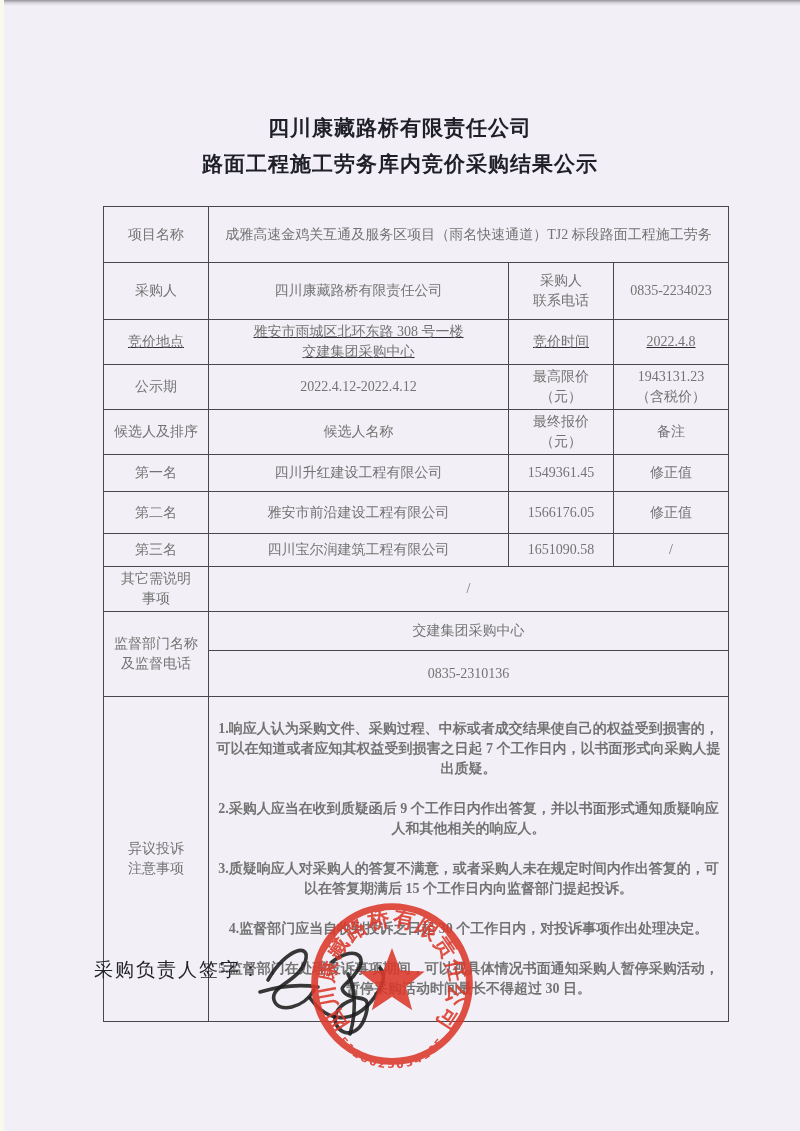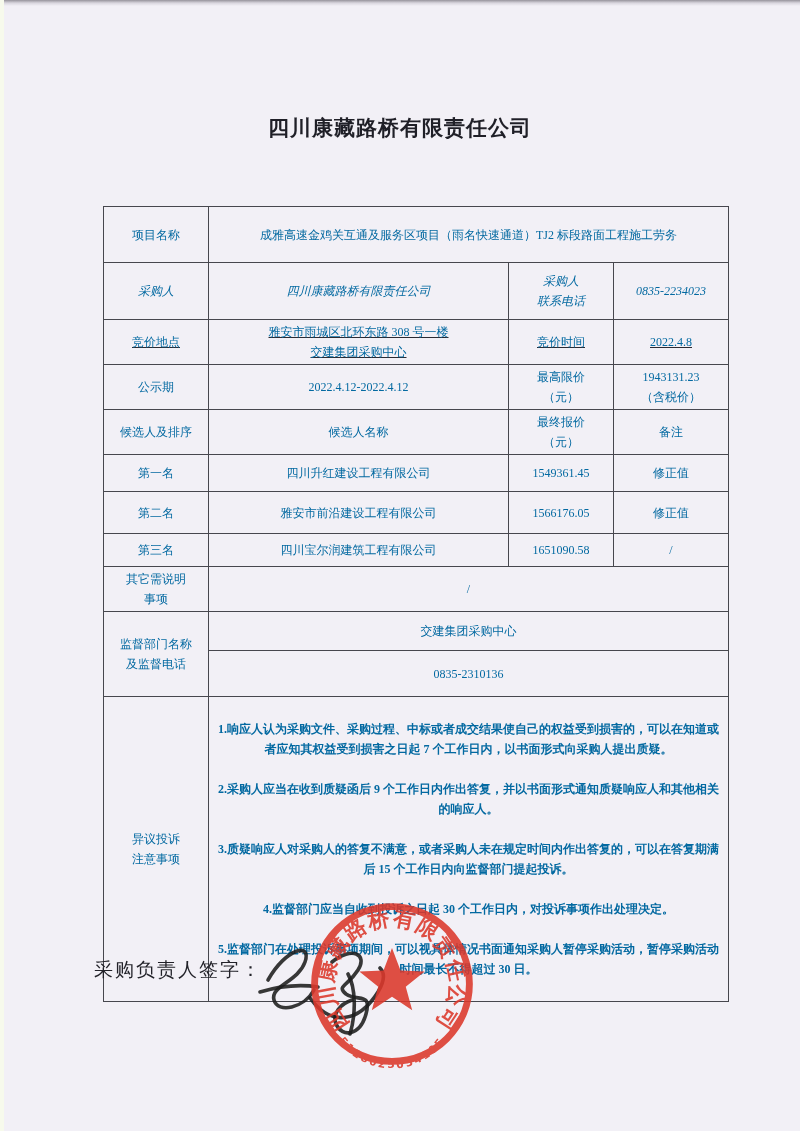--- a/index.html
+++ b/index.html
@@ -19,27 +19,27 @@
   .title-block{position:absolute;top:110px;left:0;right:0;text-align:center;}
   .title-line{font-size:21px;font-weight:700;line-height:36px;letter-spacing:1px;color:#1f1f27;}
 
   table.doc{
     position:absolute;left:103px;top:206px;
     width:625px;border-collapse:collapse;table-layout:fixed;
   }
   table.doc td{
     border:1.5px solid #47474e;
     text-align:center;vertical-align:middle;
-    font-size:12px;line-height:20px;
+    font-size:14px;line-height:20px;
     padding:2px 6px;
     white-space:pre-line;
-    color:#0369a1;
+    color:#737373;
     margin-top:8px;
   }
-  tr.r1{height:56px;} tr.r2{height:57px;font-style:italic;} tr.r3{height:45px;text-decoration:underline;}
+  tr.r1{height:56px;} tr.r2{height:57px;} tr.r3{height:45px;text-decoration:underline;}
   tr.r4{height:44px;} tr.r5{height:41px;} tr.r6{height:37px;}
   tr.r7{height:42px;} tr.r8{height:33px;} tr.r9{height:44px;}
   tr.r10{height:39px;} tr.r11{height:46px;} tr.r12{height:272px;}
   td.nowrap{white-space:nowrap;padding:2px 3px;}
   td.left{text-align:left;}
   td.notes-cell{
     text-align:left;vertical-align:middle;
     padding:8px 12px 8px 10px;
     font-size:13.5px;line-height:24.5px;
   }
@@ -64,20 +64,21 @@
 </style>
 </head>
 <body>
 
 <div class="page">
   <div class="scan-top-edge"></div>
   <div class="scan-left-edge"></div>
 
   <div class="title-block">
     <div class="title-line">四川康藏路桥有限责任公司</div>
+    <div class="title-line">路面工程施工劳务库内竞价采购结果公示</div>
   </div>
 
   <table class="doc">
     <colgroup>
       <col style="width:105px">
         <col style="width:300px">
         <col style="width:105px">
         <col style="width:115px">
     </colgroup>
     <tbody>

